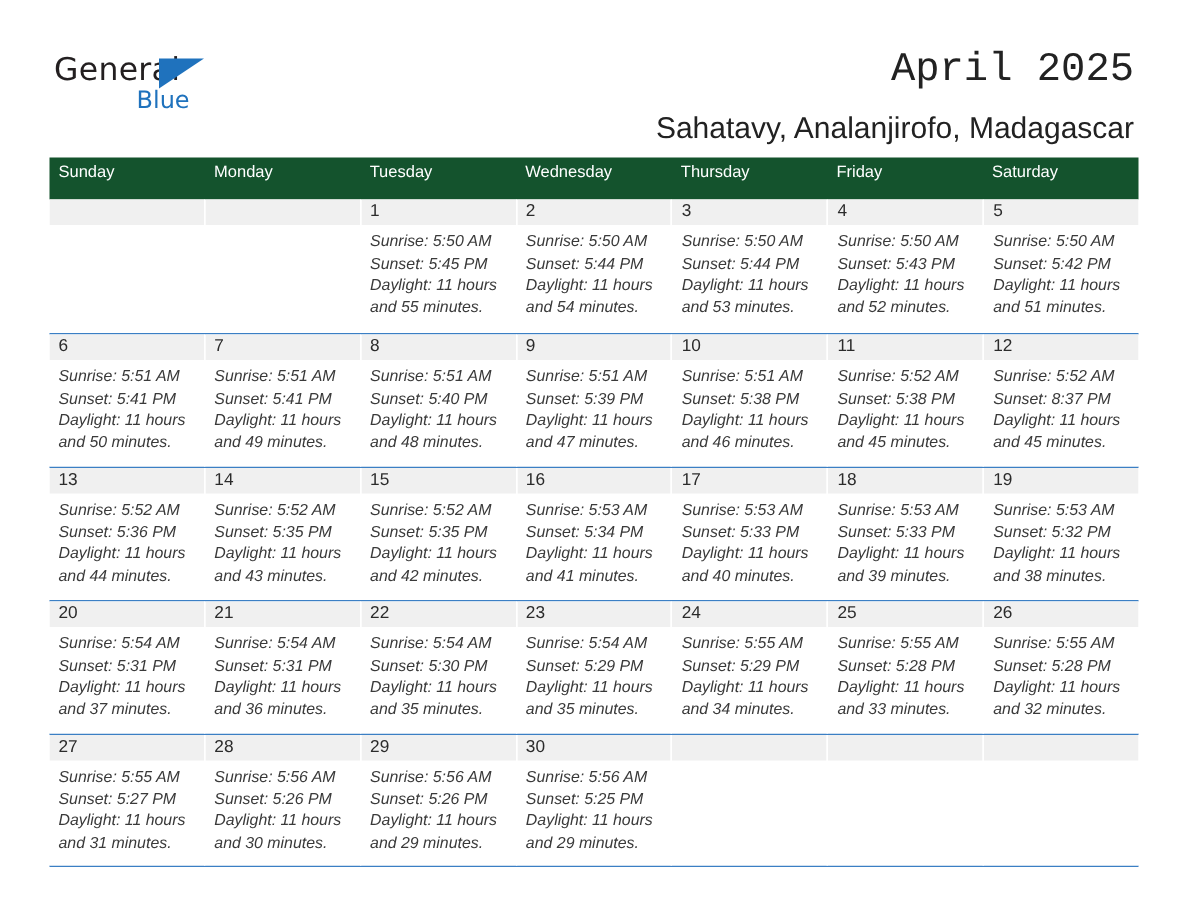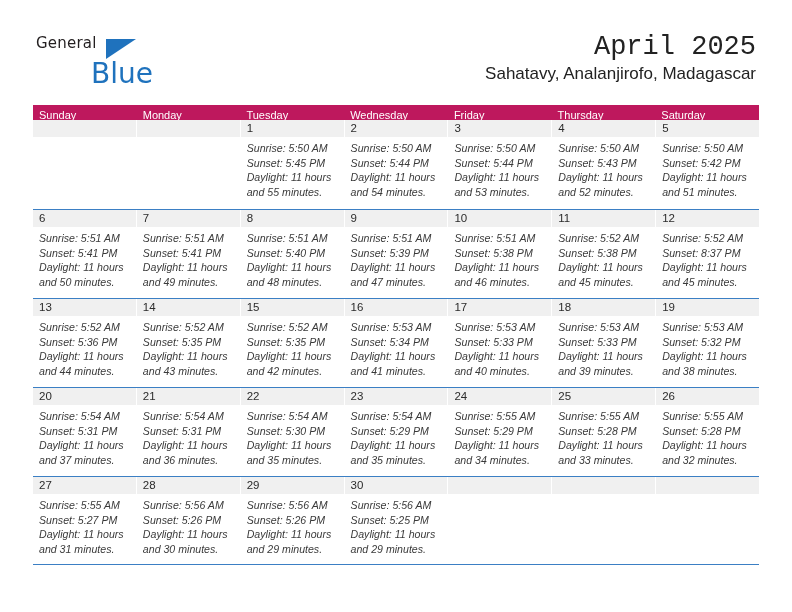--- a/index.html
+++ b/index.html
@@ -33,78 +33,78 @@
     position: absolute;
     left: 36px;
     top: 34px;
     width: 130px;
     height: 48px;
   }
   .logo-general {
     position: absolute;
     left: 0;
     top: 0;
-    font-size: 15px;
+    font-size: 21px;
     letter-spacing: 0.2px;
     color: #231f20;
     font-family: "DejaVu Sans", sans-serif;
     font-weight: 400;
   }
   .logo-triangle {
     position: absolute;
     left: 70px;
     top: 5px;
     width: 0;
     height: 0;
     border-left: 30px solid #1f72bd;
     border-bottom: 20px solid transparent;
   }
   .logo-blue {
     position: absolute;
     left: 55px;
     top: 23px;
-    font-size: 28px;
+    font-size: 16px;
     color: #1f72bd;
     font-family: "DejaVu Sans", sans-serif;
     font-weight: 400;
   }
   .title-block {
     position: absolute;
     right: 36px;
     top: 30px;
     text-align: right;
   }
   .cal-title {
     font-size: 27px;
     color: #222222;
     font-weight: 400;
     line-height: 34px;
     white-space: nowrap;
     font-family: Liberation Mono, monospace;
   }
   .cal-subtitle {
-    font-size: 17px;
+    font-size: 20px;
     color: #222222;
     font-weight: 400;
     line-height: 20px;
-    margin-top: 0;
+    margin-top: 12px;
     white-space: nowrap;
   }
 
   
   .calendar {
     position: absolute;
     left: 33px;
     top: 105px;
     width: 726px;
   }
   .weekdays {
     display: flex;
-    background: #be185d;
-    height: 15px;
+    background: #14532d;
+    height: 28px;
   }
   .weekday {
     flex: 1 1 0;
     color: #ffffff;
     font-size: 11px;
     line-height: 20px;
     padding-left: 6px;
     box-sizing: border-box;
     white-space: nowrap;
   }
@@ -172,22 +172,22 @@
 
   </div>
 
   <div class="calendar">
 
     <div class="weekdays">
       <div class="weekday">Sunday</div>
       <div class="weekday">Monday</div>
       <div class="weekday">Tuesday</div>
       <div class="weekday">Wednesday</div>
+      <div class="weekday">Thursday</div>
       <div class="weekday">Friday</div>
-      <div class="weekday">Thursday</div>
       <div class="weekday">Saturday</div>
     </div>
 
     <div id="weeks-container">
         <div class="week">
           <div class="day empty">
             <div class="day-num-band">
               <div class="day-num"></div>
             </div>
             <div class="day-body">

